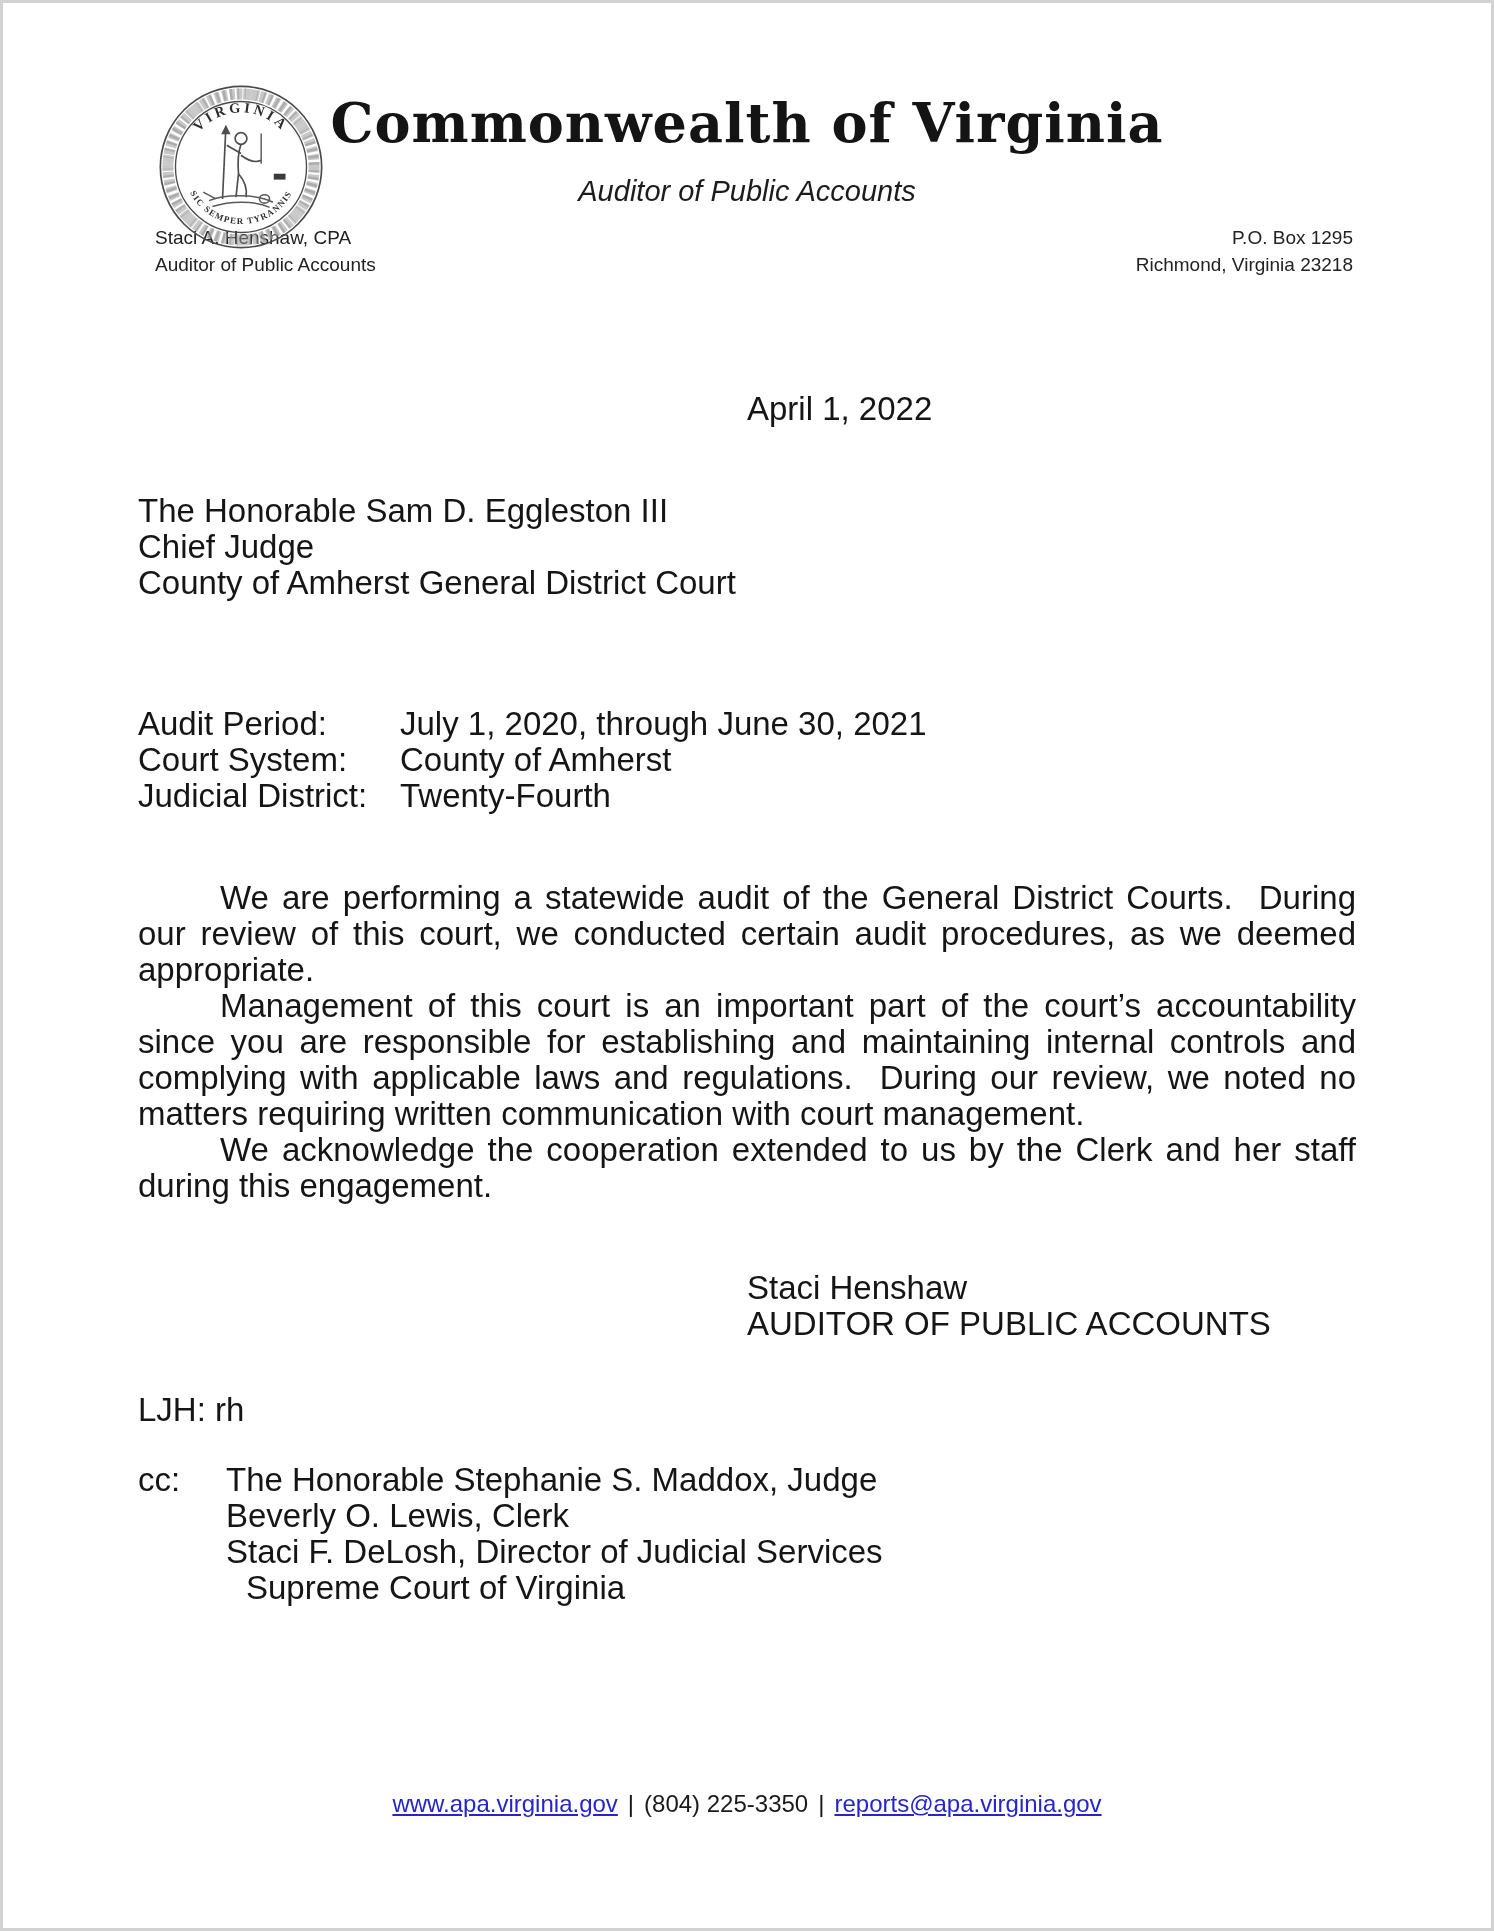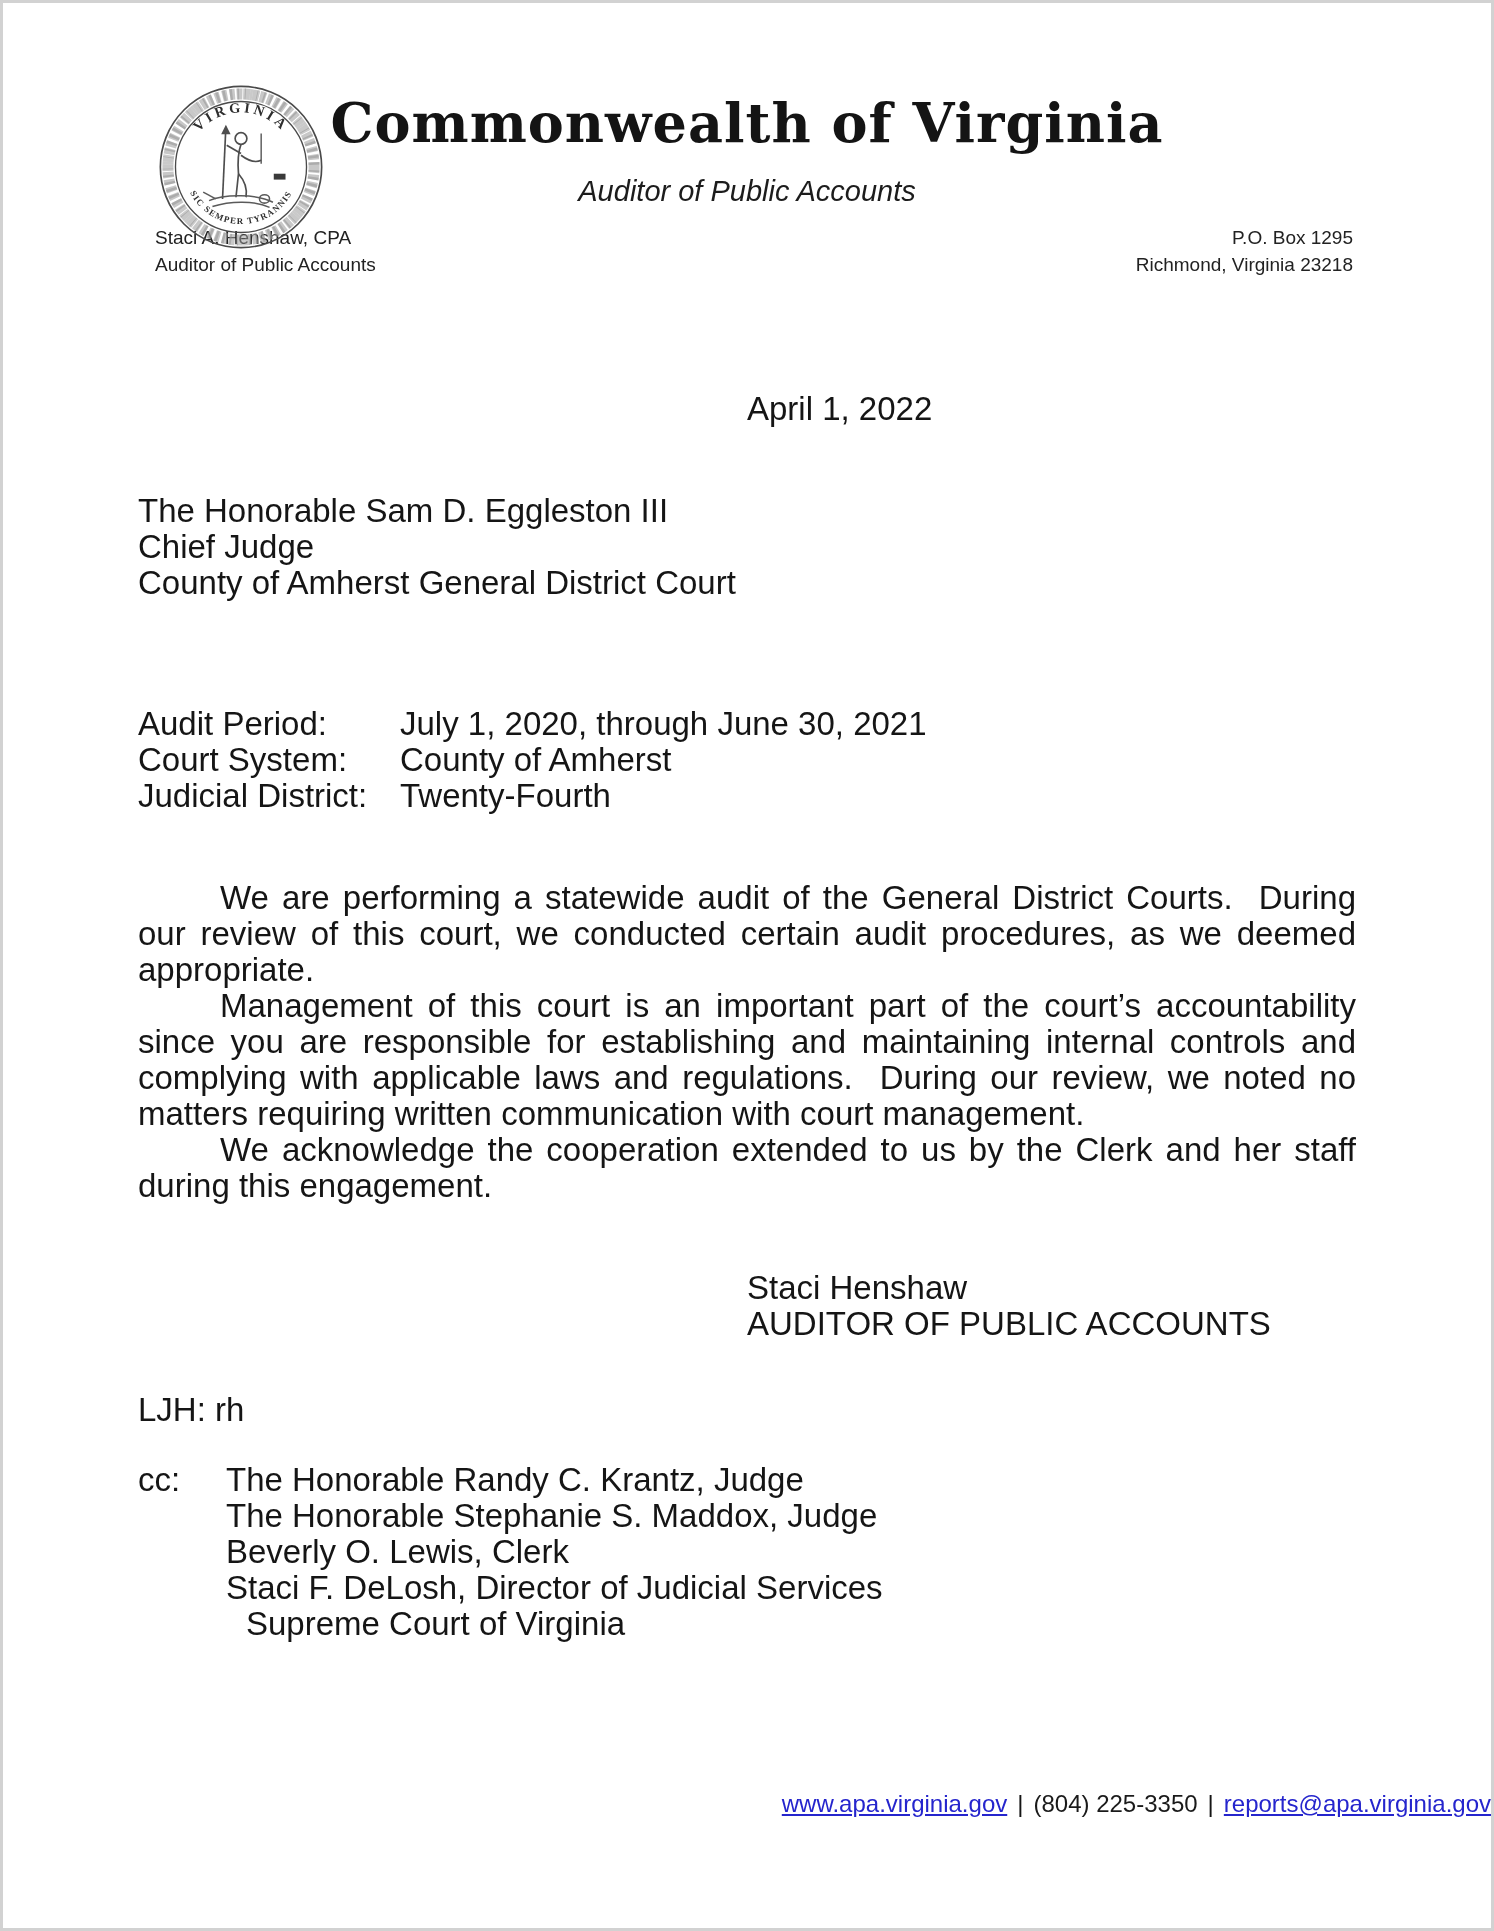--- a/index.html
+++ b/index.html
@@ -67,21 +67,21 @@
   .signature-block { margin-top: 66px; margin-left: 50%; }
   .reference-line { margin-top: 50px; }
   .cc-block { margin-top: 34px; display: flex; }
   .cc-label { width: 88px; flex: 0 0 88px; }
   .cc-cont { padding-left: 20px; }
 
   
   .page-footer {
     position: absolute;
     left: 0; right: 0; bottom: 110px;
-    text-align: right;
+    text-align: center;
     font-size: 24px;
   }
   .footer-link { text-decoration: underline; }
   .footer-sep { color: #151515; padding: 0 10px; }
 
   
   .seal svg text { font-family: "Liberation Serif", "DejaVu Serif", serif; }
 </style>
 </head>
 <body>
@@ -175,21 +175,20 @@
     <div class="signature-block">
       <div>Staci Henshaw</div>
       <div>AUDITOR OF PUBLIC ACCOUNTS</div>
     </div>
 
     <div class="reference-line">LJH: rh</div>
 
     <div class="cc-block">
       <div class="cc-label">cc:</div>
       <div class="cc-list">
-        <div>The Honorable Randy C. Krantz, Judge</div>
         <div>The Honorable Stephanie S. Maddox, Judge</div>
         <div>Beverly O. Lewis, Clerk</div>
         <div>Staci F. DeLosh, Director of Judicial Services</div>
         <div class="cc-cont">Supreme Court of Virginia</div>
       </div>
     </div>
   </div>
 
   <div class="page-footer">
     <a class="footer-link" href="#" style="color: rgb(37, 37, 205);">www.apa.virginia.gov</a><span class="footer-sep">|</span><span>(804) 225-3350</span><span class="footer-sep">|</span><a class="footer-link" href="#" style="color: rgb(37, 37, 205);">reports@apa.virginia.gov</a>

